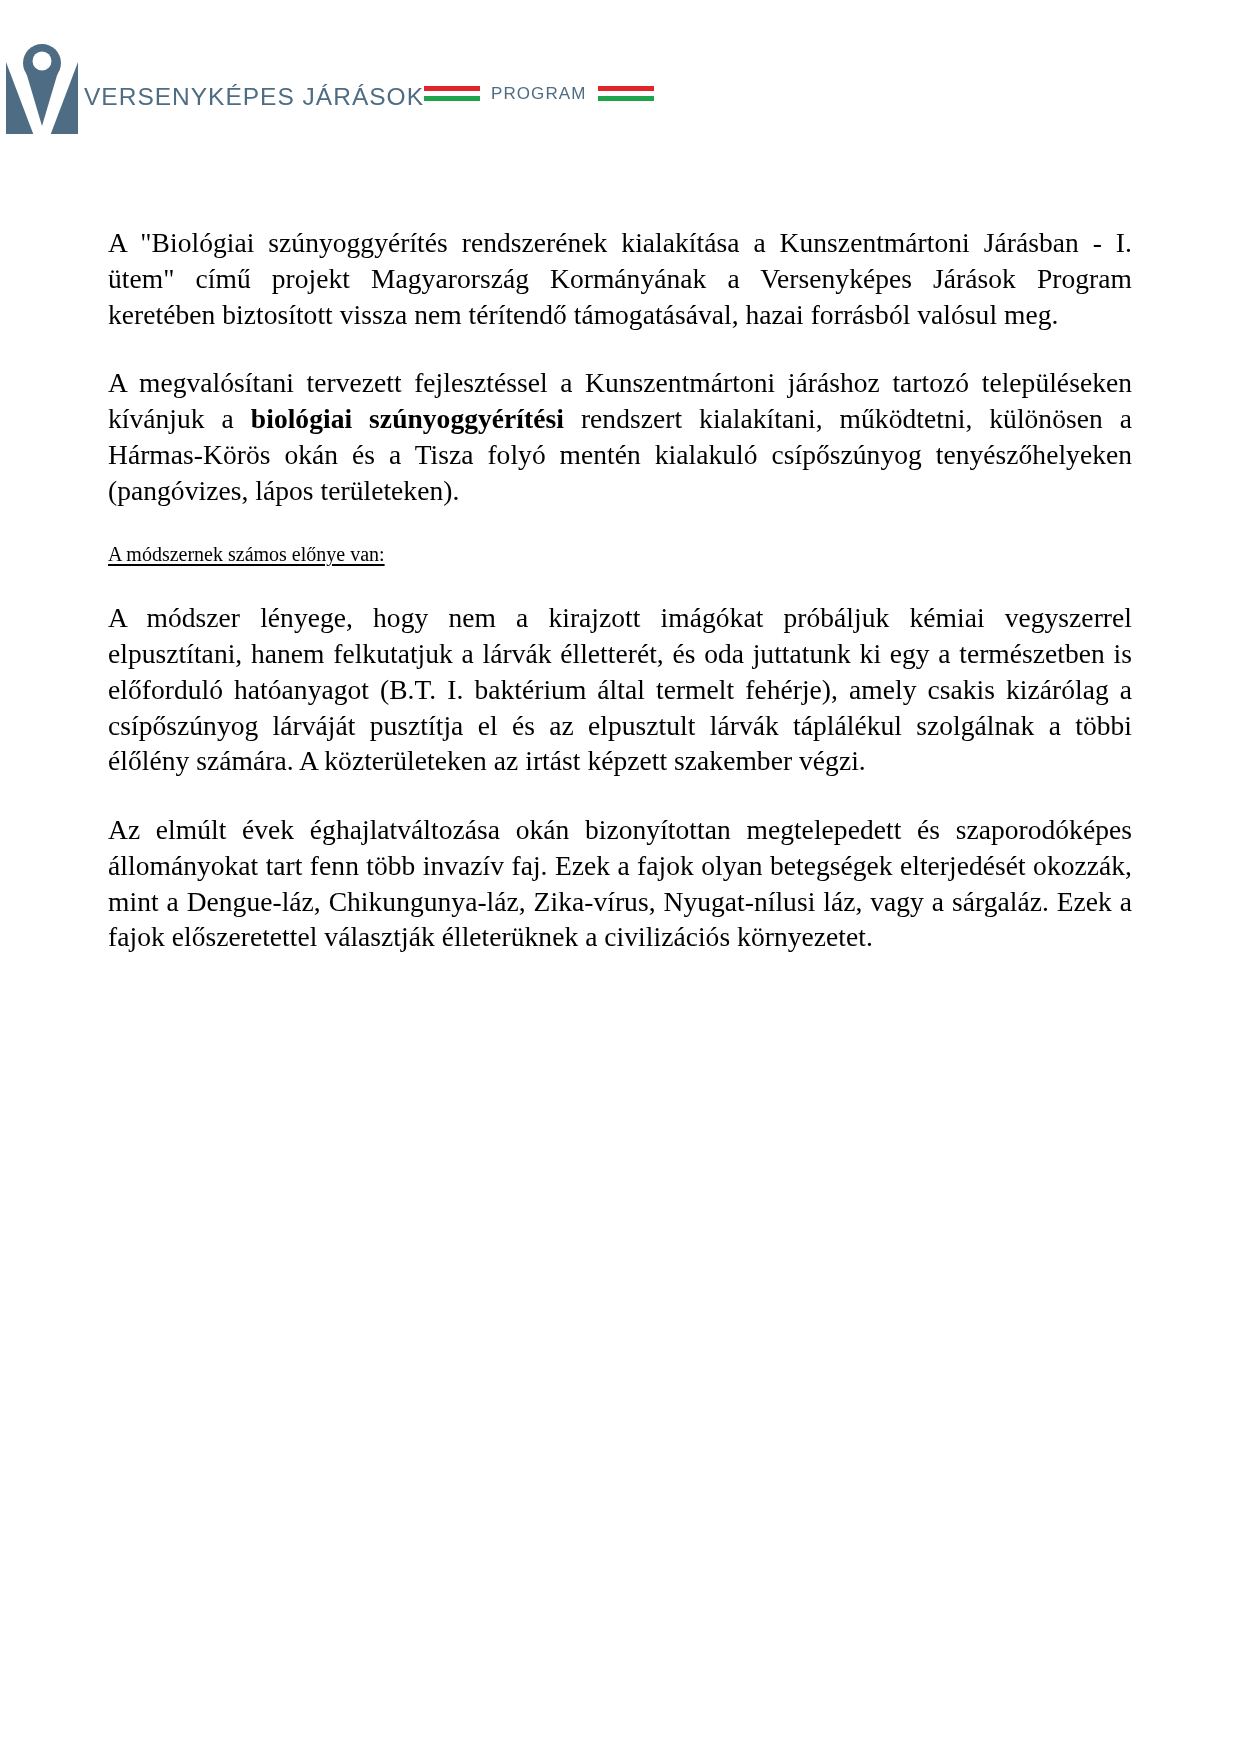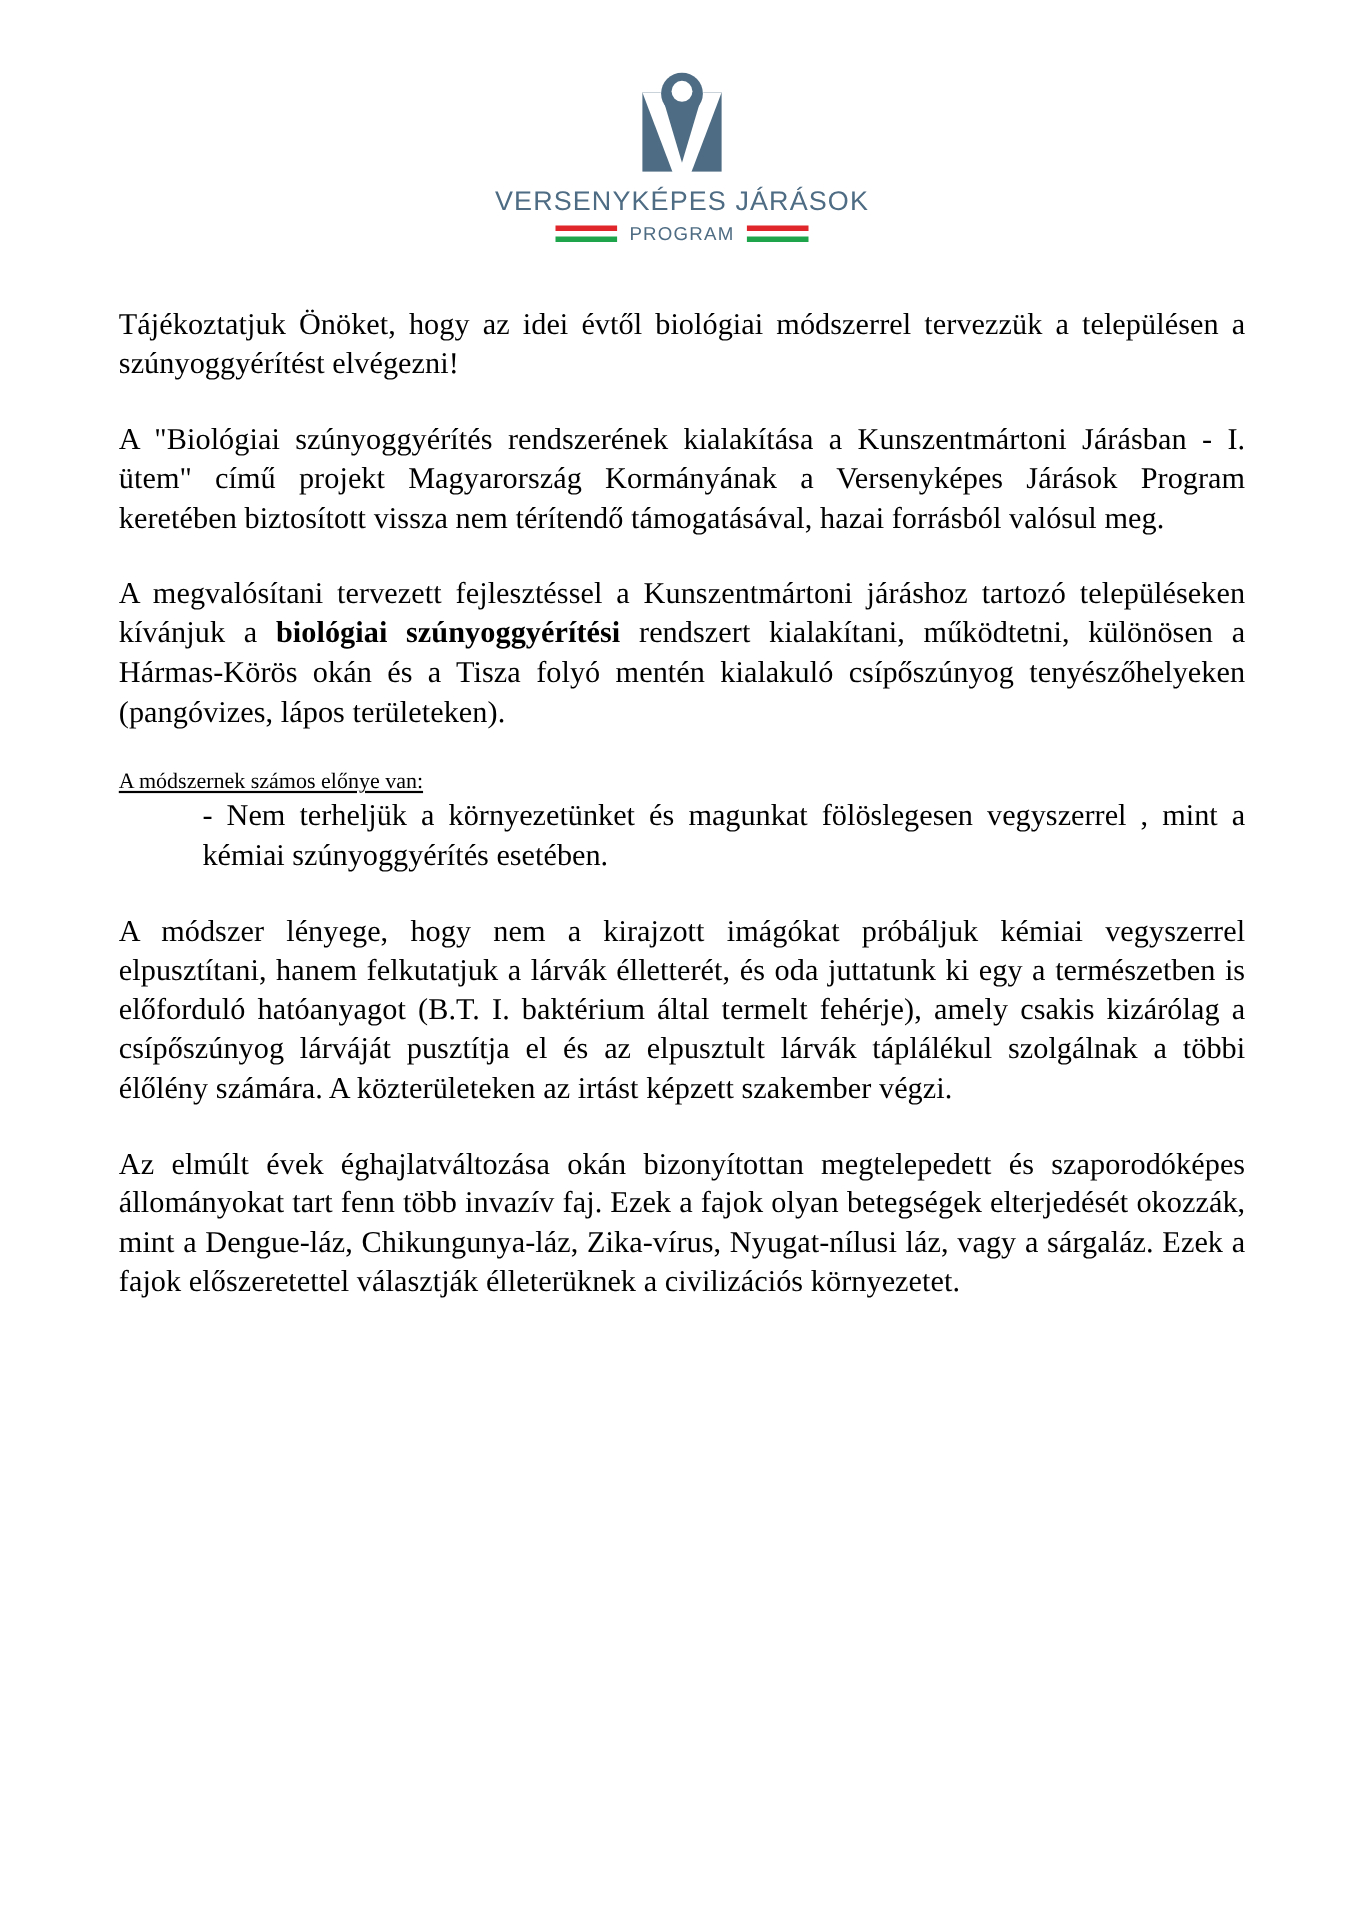--- a/index.html
+++ b/index.html
@@ -21,23 +21,23 @@
     height: 1754px;
     box-sizing: border-box;
     padding: 0;
     position: relative;
     background: #ffffff;
   }
 
   
   .logo-block {
     width: 100%;
-    padding-top: 66px;
+    padding-top: 44px;
     display: flex;
-    flex-direction: column;
+    flex-direction: row;
     align-items: center;
   }
   .logo-mark {
     width: 84px;
     height: 92px;
     position: relative;
     display: block;
   }
   .logo-wordmark {
     margin-top: 14px;
@@ -157,35 +157,33 @@
           <span class="stripe g"></span>
       </span>
     </div>
   </div>
 
   <div class="doc">
 
 
     <div class="gap-lg"></div>
 
-    <p class="para">Tájékoztatjuk Önöket, hogy az idei évtől biológiai módszerrel tervezzük a településen a szúnyoggyérítést elvégezni!</p>
 
     <div class="gap-md"></div>
 
     <p class="para">A "Biológiai szúnyoggyérítés rendszerének kialakítása a Kunszentmártoni Járásban - I. ütem" című projekt Magyarország Kormányának a Versenyképes Járások Program keretében biztosított vissza nem térítendő támogatásával, hazai forrásból valósul meg.</p>
 
     <div class="gap-md"></div>
 
     <p class="para"><span>A megvalósítani tervezett fejlesztéssel a Kunszentmártoni járáshoz tartozó településeken kívánjuk a </span><span class="bold">biológiai szúnyoggyérítési</span><span> rendszert kialakítani, működtetni, különösen a Hármas-Körös okán és a Tisza folyó mentén kialakuló csípőszúnyog tenyészőhelyeken (pangóvizes, lápos területeken).</span></p>
 
     <div class="gap-md"></div>
 
     <div class="subhead"><span class="uline">A módszernek számos előnye van:</span></div>
 
-    <div class="bullet-line">- Nem terheljük a környezetünket és magunkat fölöslegesen vegyszerrel , mint a kémiai szúnyoggyérítés esetében.</div>
 
 
     <div class="gap-md"></div>
 
     <p class="para">A módszer lényege, hogy nem a kirajzott imágókat próbáljuk kémiai vegyszerrel elpusztítani, hanem felkutatjuk a lárvák élletterét, és oda juttatunk ki egy a természetben is előforduló hatóanyagot (B.T. I. baktérium által termelt fehérje), amely csakis kizárólag a csípőszúnyog lárváját pusztítja el és az elpusztult lárvák táplálékul szolgálnak a többi élőlény számára. A közterületeken az irtást képzett szakember végzi.</p>
 
     <div class="gap-md"></div>
 
     <p class="para">Az elmúlt évek éghajlatváltozása okán bizonyítottan megtelepedett és szaporodóképes állományokat tart fenn több invazív faj. Ezek a fajok olyan betegségek elterjedését okozzák, mint a Dengue-láz, Chikungunya-láz, Zika-vírus, Nyugat-nílusi láz, vagy a sárgaláz. Ezek a fajok előszeretettel választják élleterüknek a civilizációs környezetet.</p>
 

